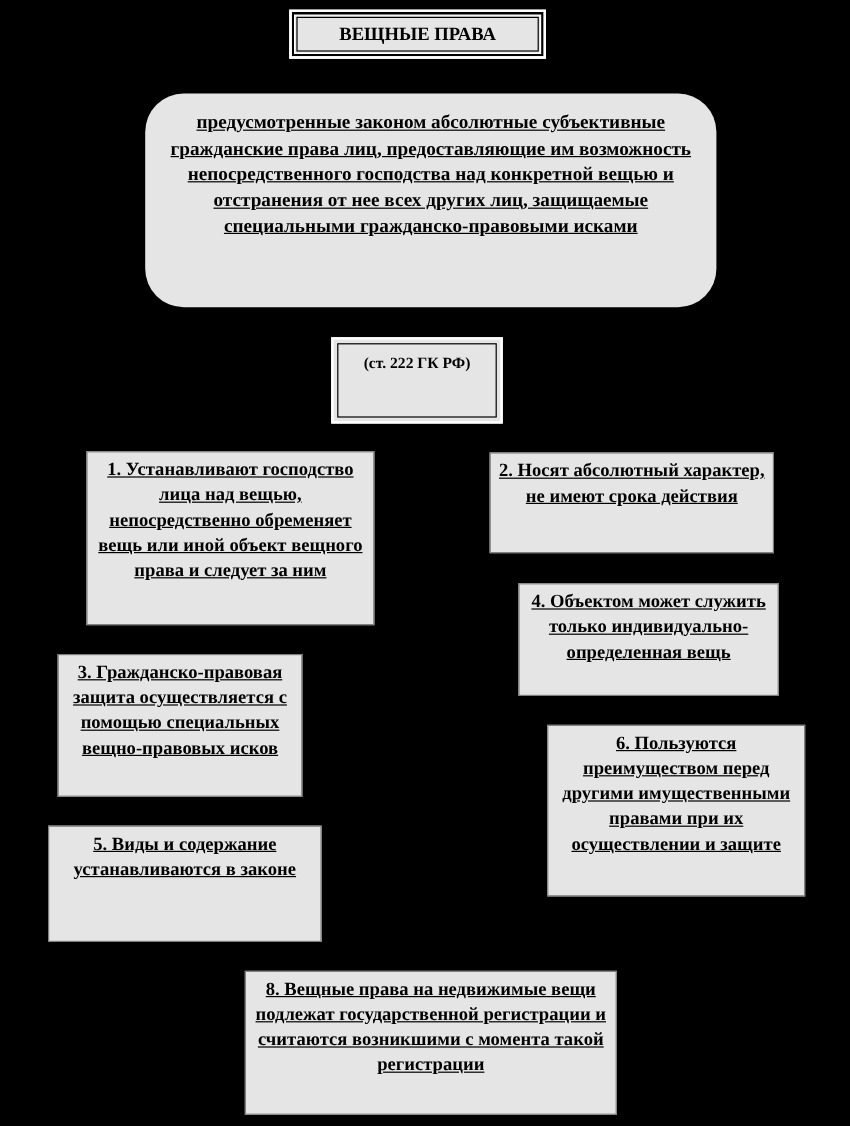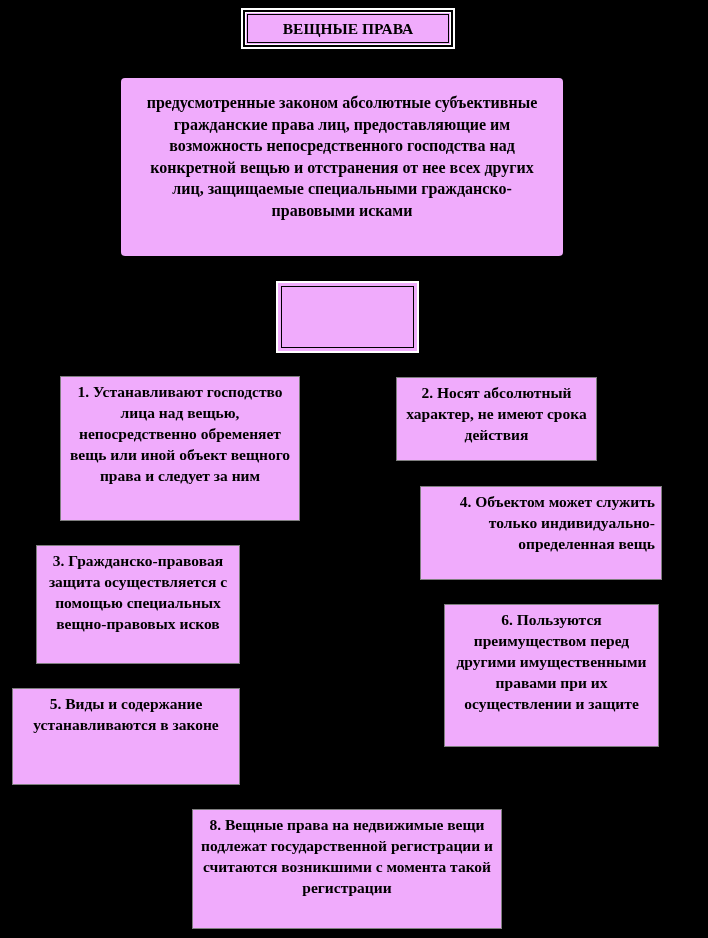--- a/index.html
+++ b/index.html
@@ -1,73 +1,75 @@
 <!DOCTYPE html>
 <html><head>
 <meta charset="utf-8">
 <style>
   html, body { margin:0; padding:0; }
   body {
     width:708px; height:938px; background:#000; position:relative; overflow:hidden;
     font-family:"Liberation Serif","DejaVu Serif",serif; color:#000;
   }
   .box {
-    position:absolute; background:#f0abfc; box-sizing:border-box;
+    position:absolute; background:#e5e5e5; box-sizing:border-box;
     text-align:center; font-weight:bold; font-size:15.5px; line-height:21px;
     border:1px solid #7f7f7f;
+    text-decoration:underline;
   }
   .title-box {
     left:241px; top:8px; width:214px; height:41px;
     border:2px solid #fff; outline:none;
     box-shadow: inset 0 0 0 2px #000, inset 0 0 0 3px #fff;
     display:flex; align-items:center; justify-content:center;
     font-size:15.5px;
   }
   .title-inner {
     position:absolute; left:4px; top:4px; right:4px; bottom:4px;
     border:1px solid #000;
     display:flex; align-items:center; justify-content:center;
   }
   .def-box {
-    left:121px; top:78px; width:442px; height:178px; border-radius:4px;
+    left:121px; top:78px; width:476px; height:178px; border-radius:32px;
     border:none; padding:14px 20px 0 20px; font-size:16px; line-height:21.6px;
   }
   .signs-box {
     left:276px; top:281px; width:143px; height:72px; border:2px solid #fff;
   }
   .signs-inner {
     position:absolute; left:3px; top:3px; right:3px; bottom:3px;
     border:1px solid #000; padding-top:5px;
   }
   .signs-title { font-size:15.5px; line-height:22px; }
   .signs-sub { font-size:13px; line-height:22px; }
-  .item { padding:4px 6px 0 6px; }
+  .item { padding:4px 6px 0 6px;margin-left:12px; }
   .b1 { left:60px; top:376px; width:240px; height:145px; }
-  .b2 { left:396px; top:377px; width:201px; height:84px; }
-  .b4 { left:420px; top:486px; width:242px; height:94px;text-align:right; }
+  .b2 { left:396px; top:377px; width:237px; height:84px; }
+  .b4 { left:420px; top:486px; width:217px; height:94px; }
   .b3 { left:36px; top:545px; width:204px; height:119px; }
   .b6 { left:444px; top:604px; width:215px; height:143px; }
-  .b5 { left:12px; top:688px; width:228px; height:97px; }
+  .b5 { left:28px; top:688px; width:228px; height:97px; }
   .b7 { left:192px; top:809px; width:310px; height:120px; }
 </style>
 </head>
 <body>
 
 <div class="box title-box">
   <div class="title-inner">
     <span>ВЕЩНЫЕ ПРАВА</span>
   </div>
 </div>
 
 <div class="box def-box">
   <span>предусмотренные законом абсолютные субъективные гражданские права лиц, предоставляющие им возможность непосредственного господства над конкретной вещью и отстранения от нее всех других лиц, защищаемые специальными гражданско-правовыми исками</span>
 </div>
 
 <div class="box signs-box">
   <div class="signs-inner">
+    <div class="signs-sub">(ст. 222 ГК РФ)</div>
   </div>
 </div>
 
 <div class="box item b1">
   <span>1. Устанавливают господство лица над вещью, непосредственно обременяет вещь или иной объект вещного права и следует за ним</span>
 </div>
 <div class="box item b2">
   <span>2. Носят абсолютный характер, не имеют срока действия</span>
 </div>
 <div class="box item b3">

